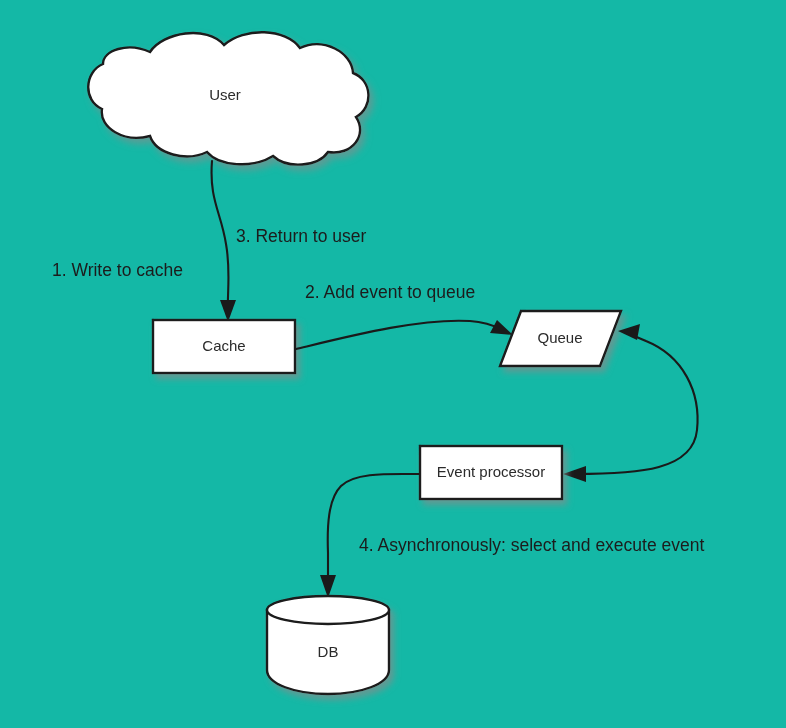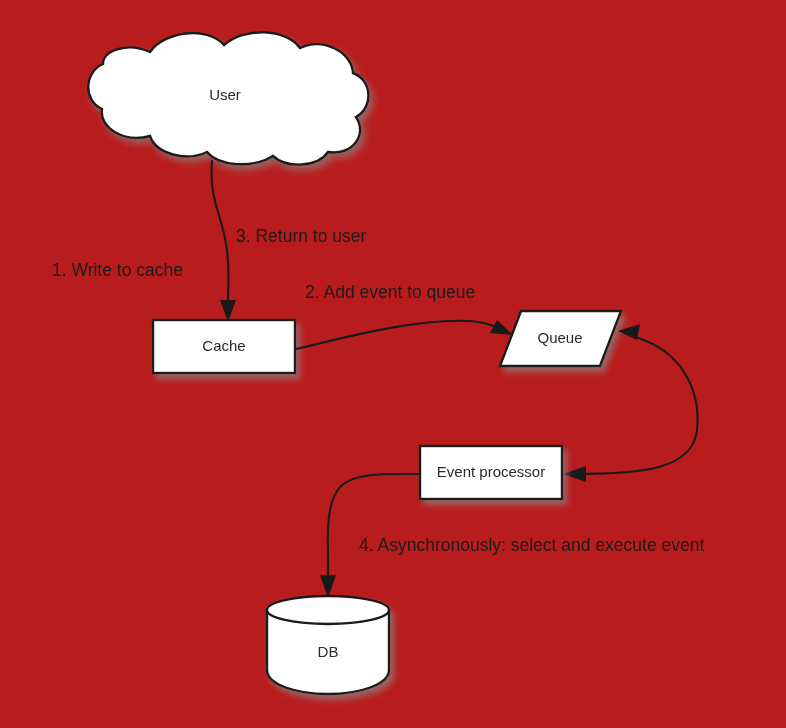--- a/index.html
+++ b/index.html
@@ -4,21 +4,21 @@
 <style>
   html, body {
     margin: 0;
     padding: 0;
     background: #ffffff;
   }
   #canvas {
     position: relative;
     width: 786px;
     height: 728px;
-    background: #b91c1c;
+    background: #14b8a6;
     font-family: "Liberation Sans", sans-serif;
     overflow: hidden;
   }
   #diagram-svg {
     position: absolute;
     left: 0;
     top: 0;
     width: 786px;
     height: 728px;
   }

